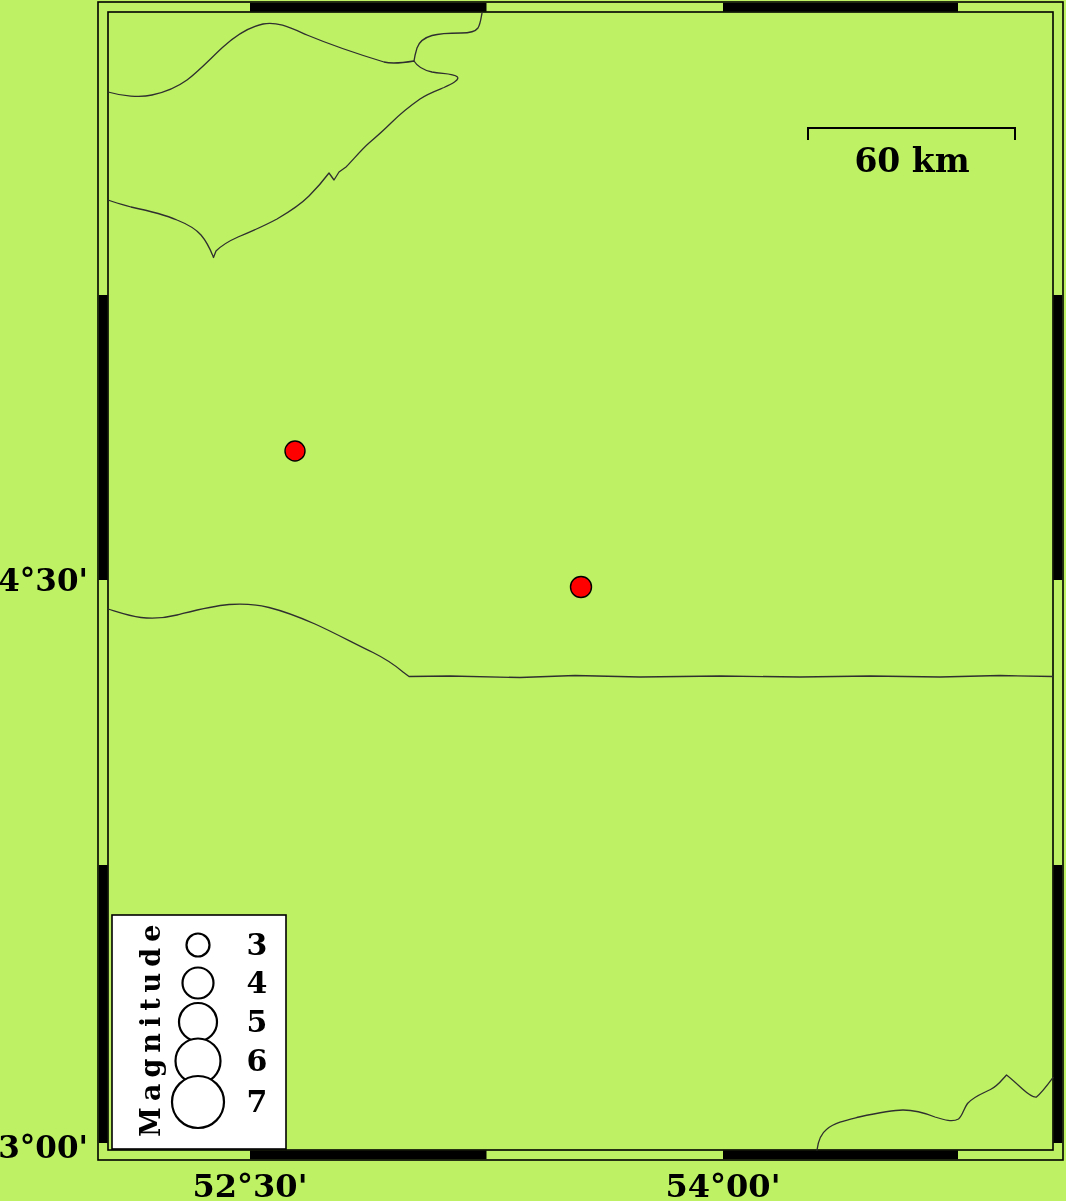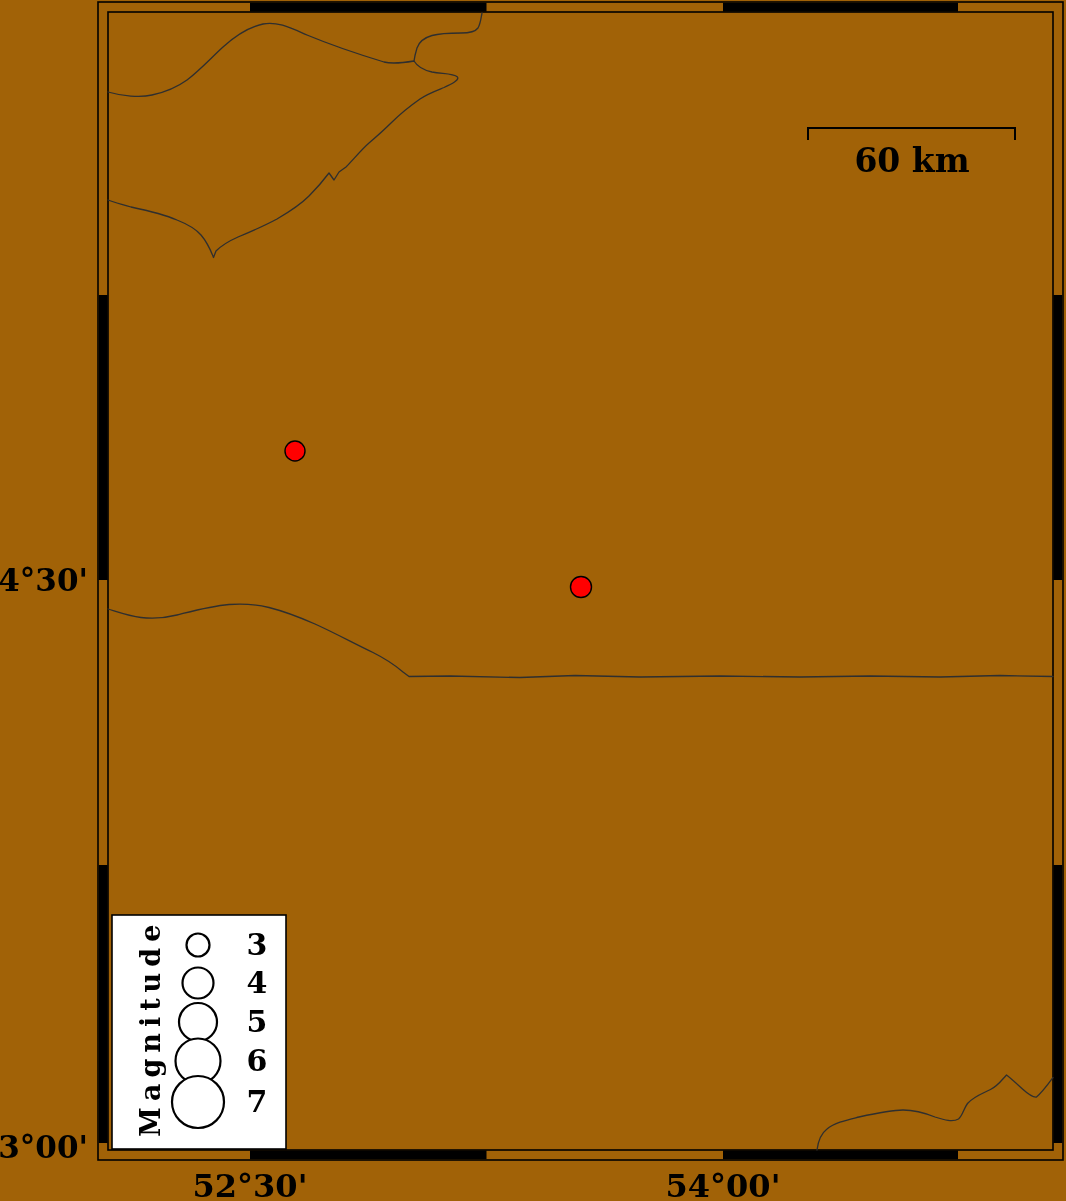--- a/index.html
+++ b/index.html
@@ -4,21 +4,21 @@
 <style>
   html, body {
     margin: 0;
     padding: 0;
     background: #ffffff;
   }
   .stage {
     position: relative;
     width: 1066px;
     height: 1201px;
-    background: #a16207;
+    background: #bef264;
     font-family: "DejaVu Serif", "Liberation Serif", serif;
   }
   svg { display: block; }
   .annot {
     font-family: "DejaVu Serif", "Liberation Serif", serif;
     font-weight: bold;
     fill: #000000;
   }
   .axis-label  { font-size: 31px; }
   .lon-label   { font-size: 32px; }

